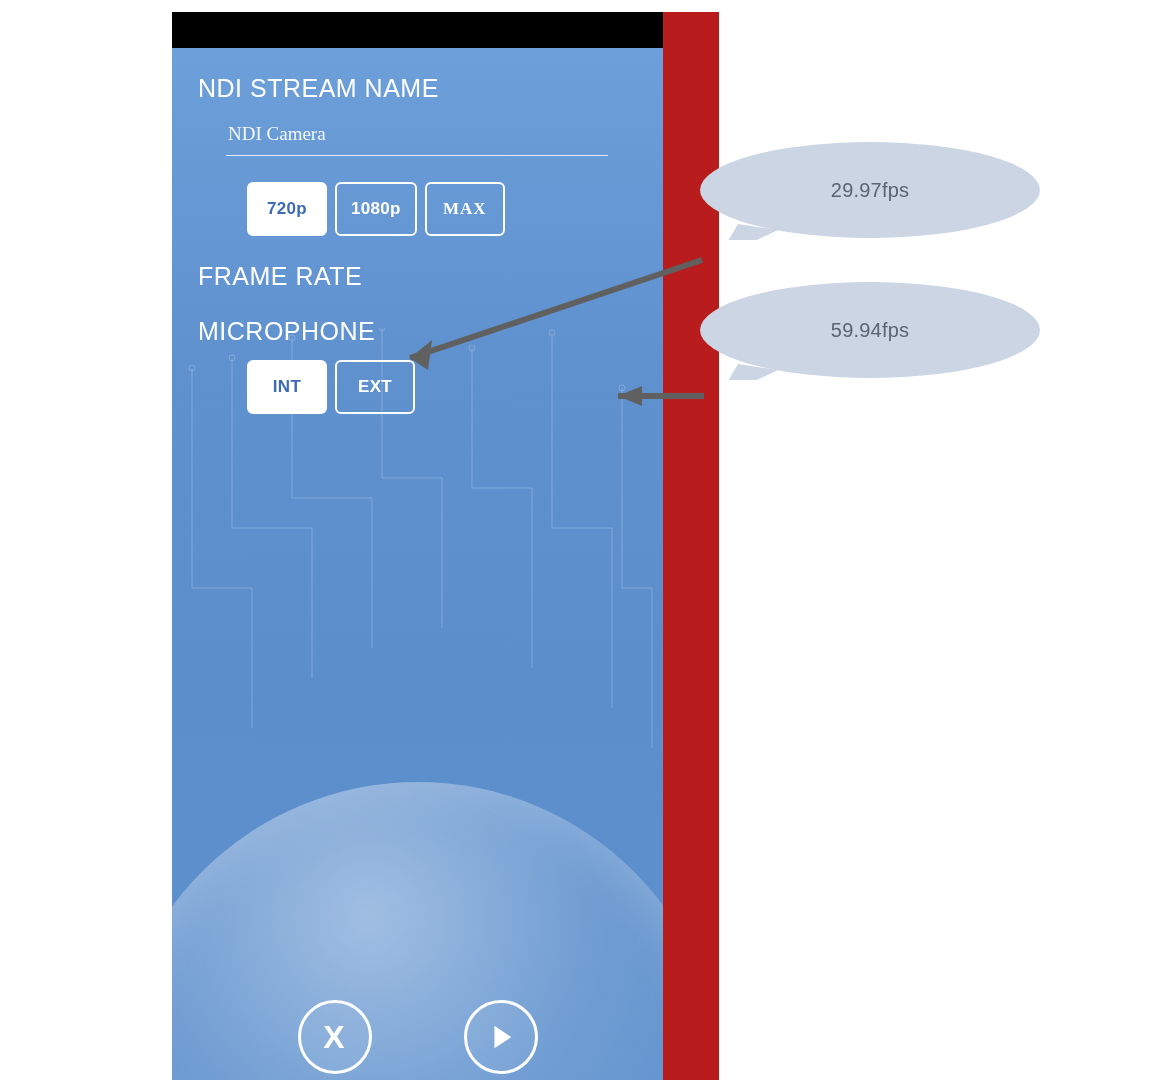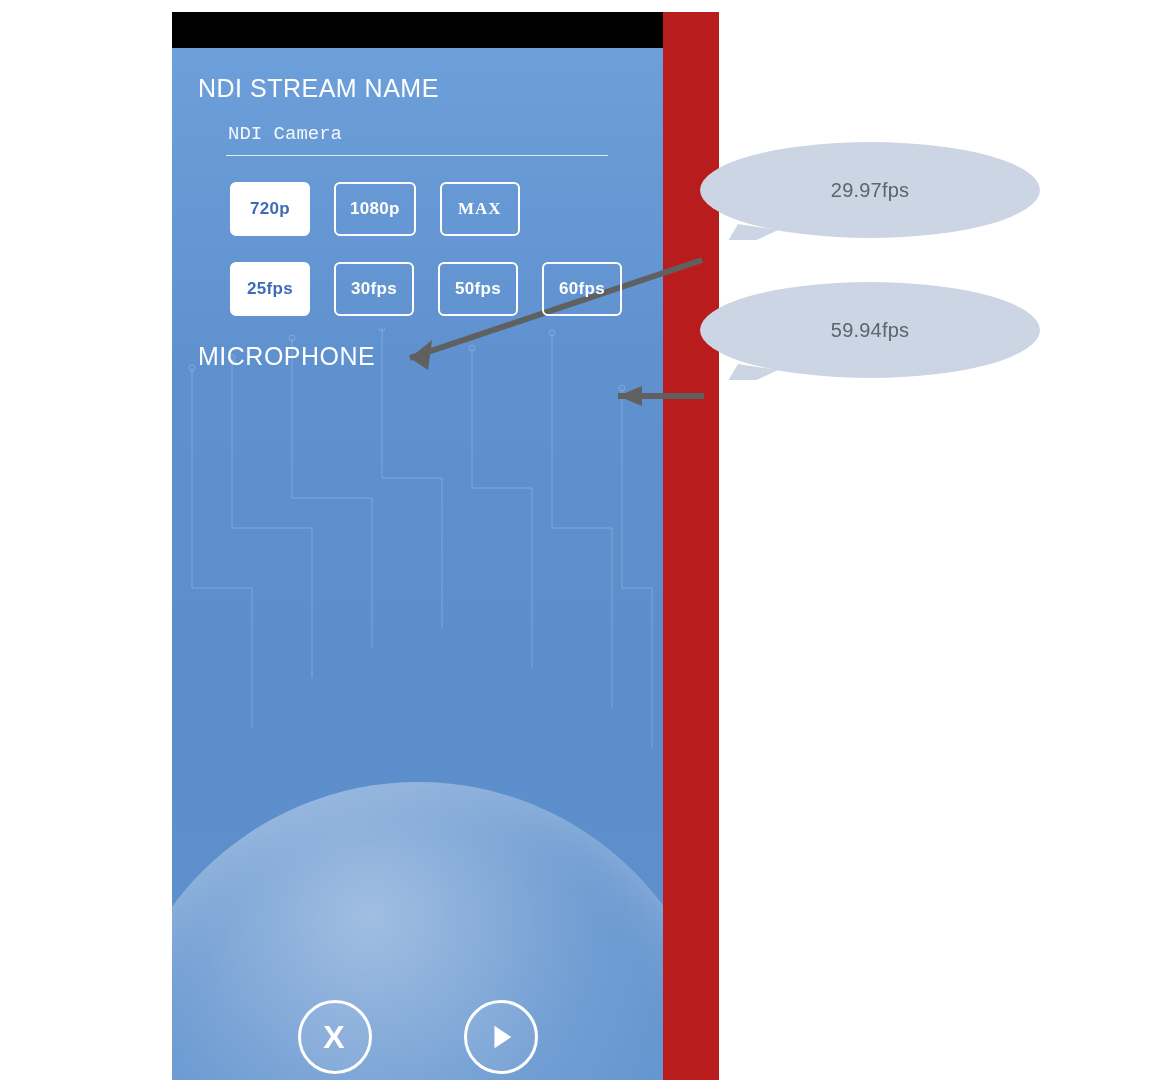--- a/index.html
+++ b/index.html
@@ -67,27 +67,27 @@
     .stream-input {
       background: transparent;
       border: none;
       border-bottom: 1.5px solid rgba(255,255,255,0.8);
       color: rgba(255,255,255,0.92);
       font-size: 19px;
       padding: 6px 2px 10px 2px;
       width: 382px;
       margin-left: 28px;
       outline: none;
-      font-family: Liberation Mono, monospace;
+      font-family: Liberation Serif, serif;
     }
 
     .btn-row {
       display: flex;
-      gap: 24px;
-      margin-left: 32px;
+      gap: 8px;
+      margin-left: 49px;
       margin-top: 6px;
     }
     .opt-btn {
       min-width: 80px;
       height: 54px;
       border-radius: 6px;
       border: 2px solid #ffffff;
       background: transparent;
       color: #ffffff;
       font-size: 17px;
@@ -187,30 +187,29 @@
 
     <div class="section">
       <div class="btn-row">
         <div class="opt-btn selected">720p</div>
         <div class="opt-btn">1080p</div>
         <div class="opt-btn" style="font-family:Liberation Serif, serif;letter-spacing:1px;">MAX</div>
       </div>
     </div>
 
     <div class="section">
+      <div class="section-label">FRAME RATE</div>
+    </div>
+
+    <div class="section">
+      <div class="section-label">MICROPHONE</div>
       <div class="btn-row">
-        <div class="opt-btn selected">25fps</div>
-        <div class="opt-btn">30fps</div>
-        <div class="opt-btn">50fps</div>
-        <div class="opt-btn">60fps</div>
-      </div>
-    </div>
-
-    <div class="section">
-      <div class="section-label">MICROPHONE</div>
+        <div class="opt-btn selected">INT</div>
+        <div class="opt-btn">EXT</div>
+      </div>
     </div>
 
     <div class="bottom-controls">
       <div class="circle-btn">
         <span class="x-glyph">X</span>
       </div>
       <div class="circle-btn">
         <svg viewBox="0 0 32 32">
             <path d="M9 4 L27 16 L9 28 Z"></path>
           </svg>

